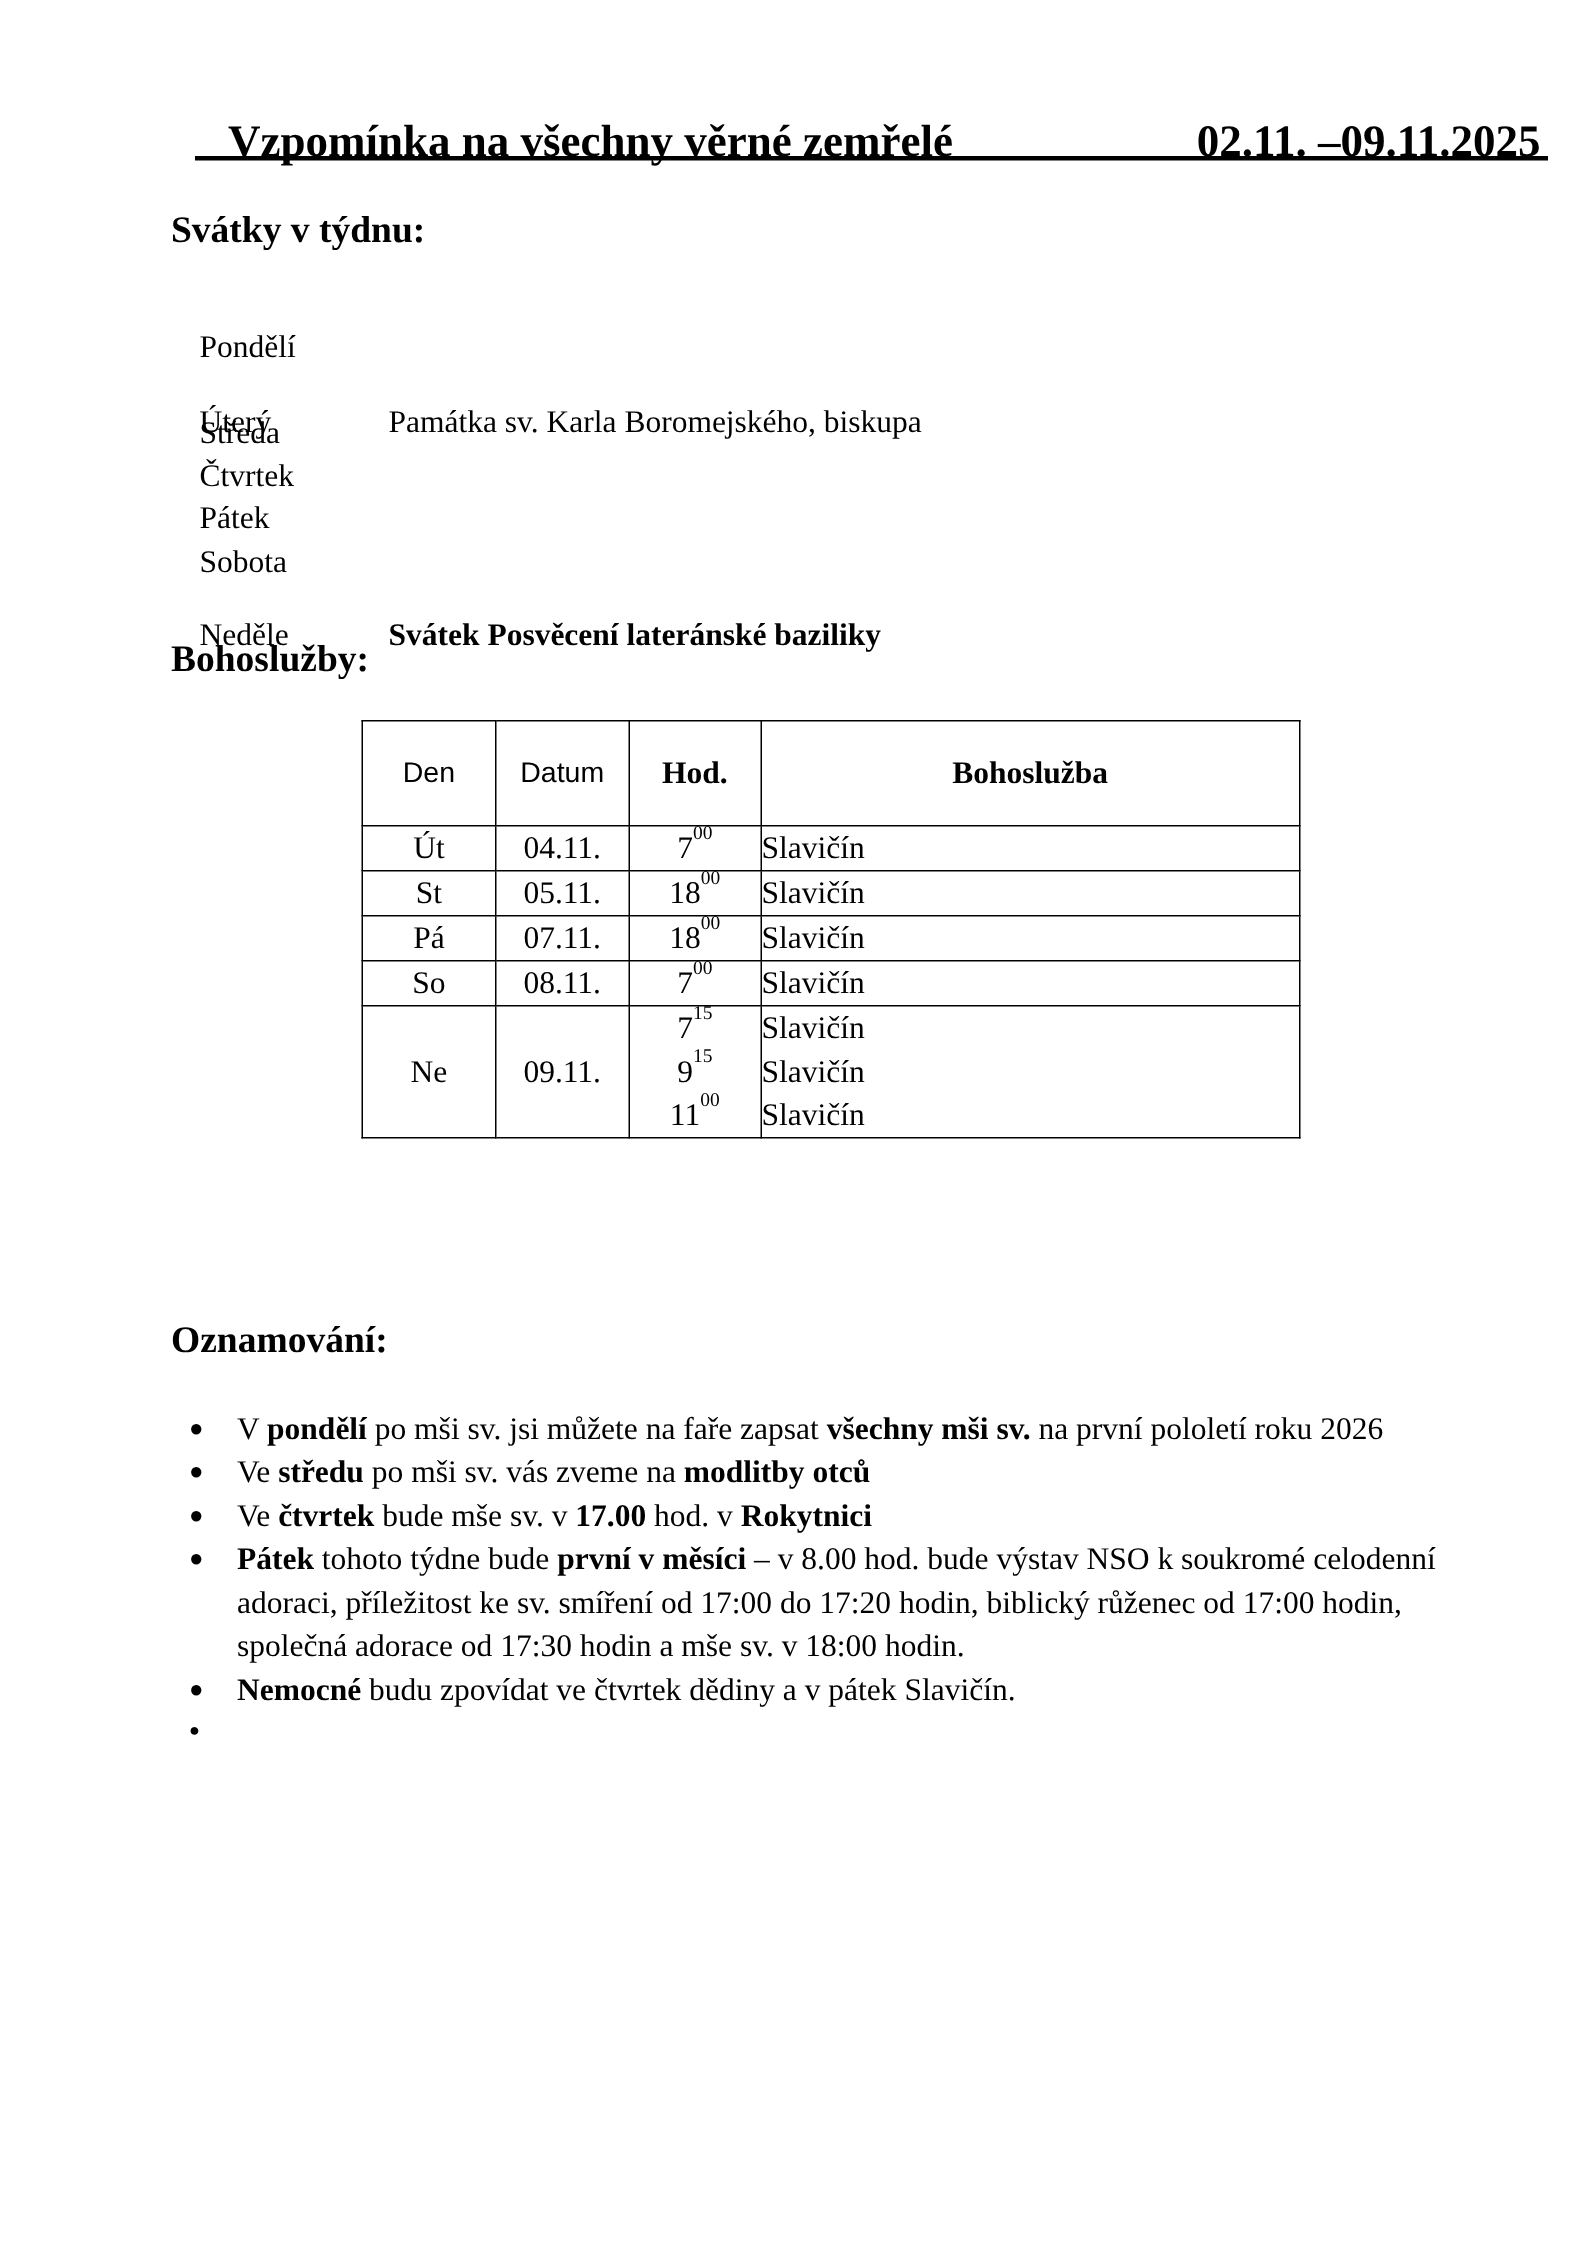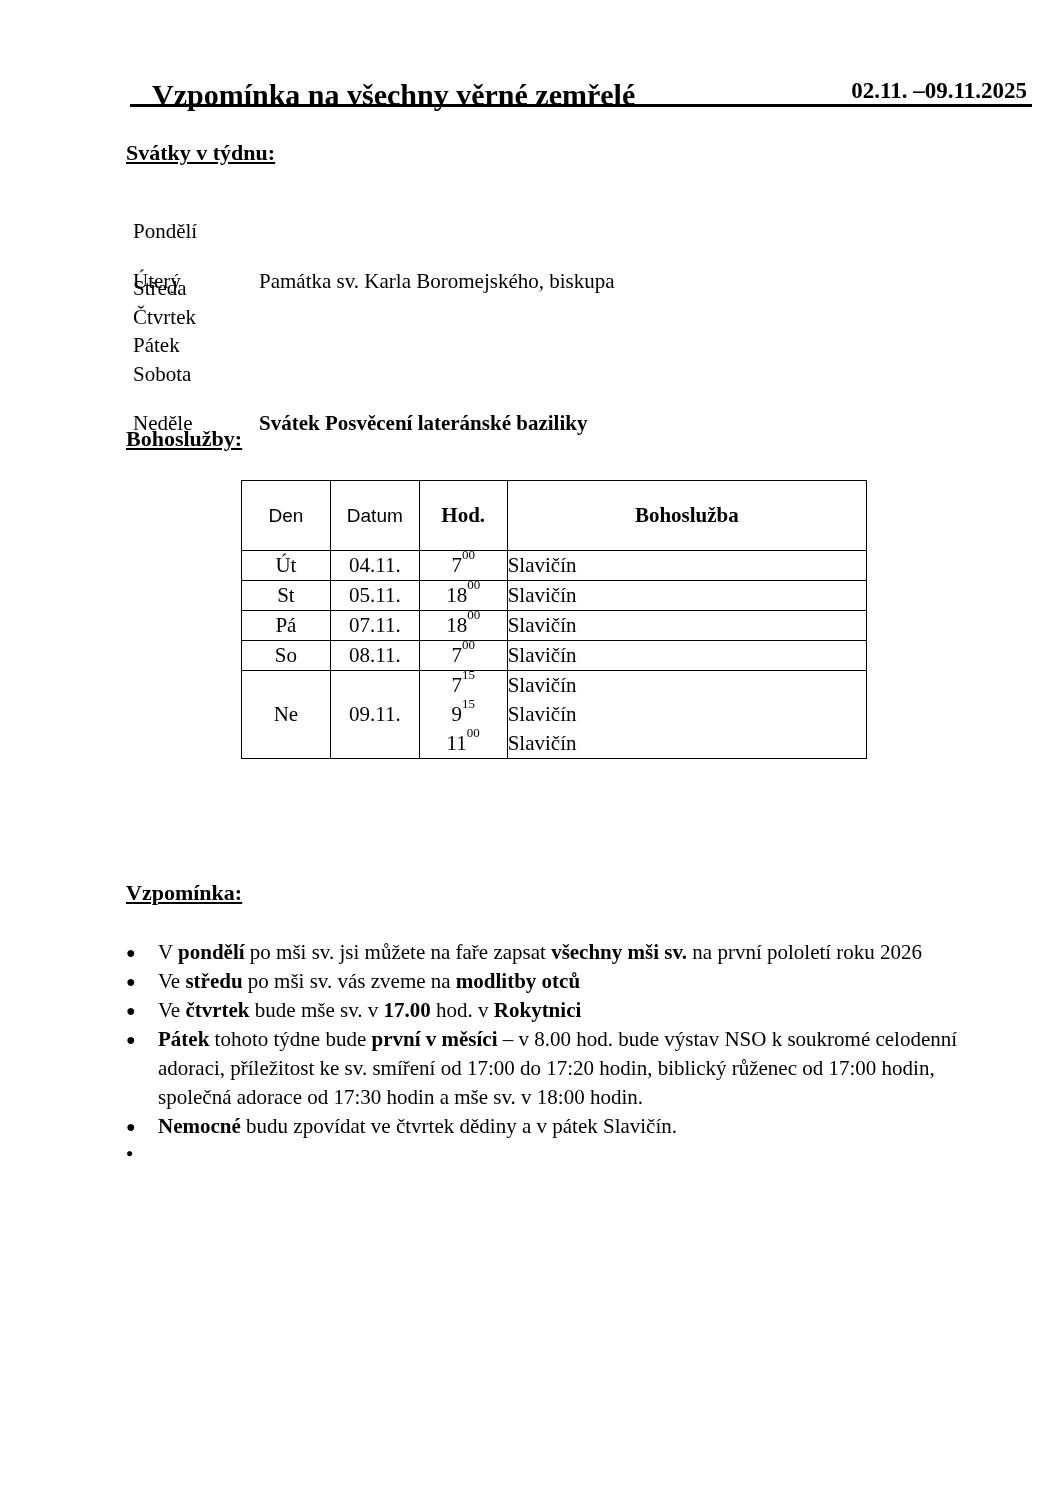--- a/index.html
+++ b/index.html
@@ -2,23 +2,23 @@
 <html><head>
 <meta charset="utf-8">
 <style>
   html, body { margin: 0; padding: 0; background: #ffffff; }
   body {
     width: 1058px; height: 1497px; position: relative; overflow: hidden;
     font-family: "Liberation Serif", serif; color: #000;
   }
   .abs { position: absolute; }
   .header-title { left: 133px; top: 78px; font-size: 30px; font-weight: bold; white-space: nowrap; margin-left: 19px; }
-  .header-date { right: 31px; top: 78px; font-size: 23px; font-weight: bold; white-space: nowrap; }
+  .header-date { right: 31px; top: 78px; font-size: 30px; font-weight: bold; white-space: nowrap; }
   .header-rule { left: 130px; top: 104px; width: 902px; height: 3px; background: #000; }
-  .section-title { font-size: 22px; font-weight: bold; text-decoration: underline; left: 126px; white-space: nowrap; }
+  .section-title { font-size: 25px; font-weight: bold; left: 114px; white-space: nowrap; }
   .feast-row { left: 133px; font-size: 21px; height: 28.5px; line-height: 28px; white-space: nowrap; }
   .feast-day { display: inline-block; width: 126px; }
   .feast-name { display: inline-block; margin-top: 44px; }
   .feast-name.bold { font-weight: bold; }
 
   table.services {
     position: absolute; left: 241px; top: 480px; width: 626px;
     border-collapse: collapse; font-size: 21px;
   }
   table.services td, table.services th {
@@ -125,21 +125,21 @@
         </td>
         <td class="place">
           <span class="line">Slavičín</span>
           <span class="line">Slavičín</span>
           <span class="line">Slavičín</span>
         </td>
       </tr>
     </tbody>
 </table>
 
-<div class="abs section-title" style="top:880px">Vzpomínka:</div>
+<div class="abs section-title" style="top:880px">Oznamování:</div>
 <ul class="ann" id="ann">
     <li><span class="bullet">●</span><span>V </span><span class="b">pondělí</span><span> po mši sv. jsi můžete na faře zapsat </span><span class="b">všechny mši sv.</span><span> na první pololetí roku 2026</span></li>
     <li><span class="bullet">●</span><span>Ve </span><span class="b">středu</span><span> po mši sv. vás zveme na </span><span class="b">modlitby otců</span></li>
     <li><span class="bullet">●</span><span>Ve </span><span class="b">čtvrtek</span><span> bude mše sv. v </span><span class="b">17.00</span><span> hod. v </span><span class="b">Rokytnici</span></li>
     <li><span class="bullet">●</span><span class="b">Pátek</span><span> tohoto týdne bude </span><span class="b">první v měsíci</span><span> – v 8.00 hod. bude výstav NSO k soukromé celodenní adoraci, příležitost ke sv. smíření od 17:00 do 17:20 hodin, biblický růženec od 17:00 hodin, společná adorace od 17:30 hodin a mše sv. v 18:00 hodin.</span></li>
     <li><span class="bullet">●</span><span class="b">Nemocné</span><span> budu zpovídat ve čtvrtek dědiny a v pátek Slavičín.</span></li>
     <li class="small"><span class="bullet">●</span></li>
   </ul>
 
 </body></html>

